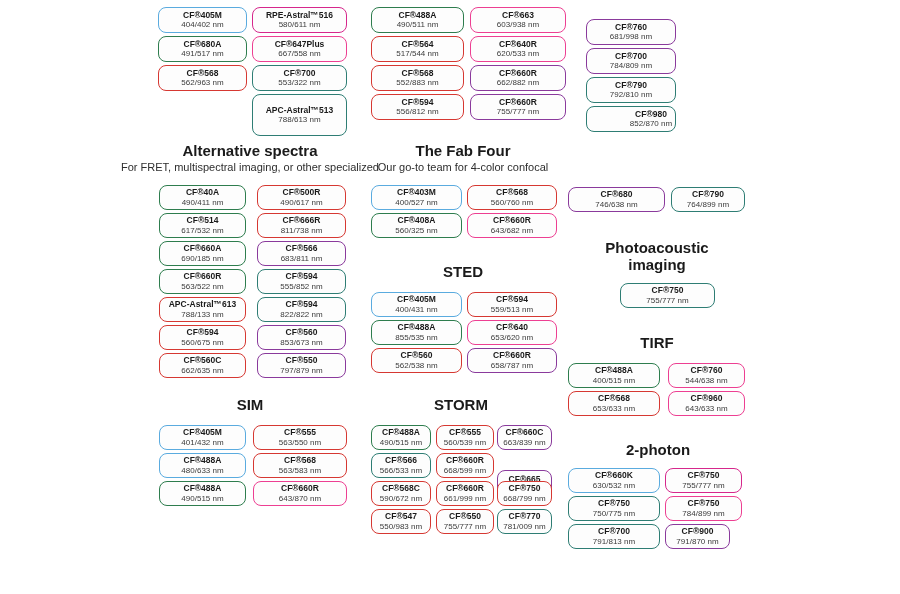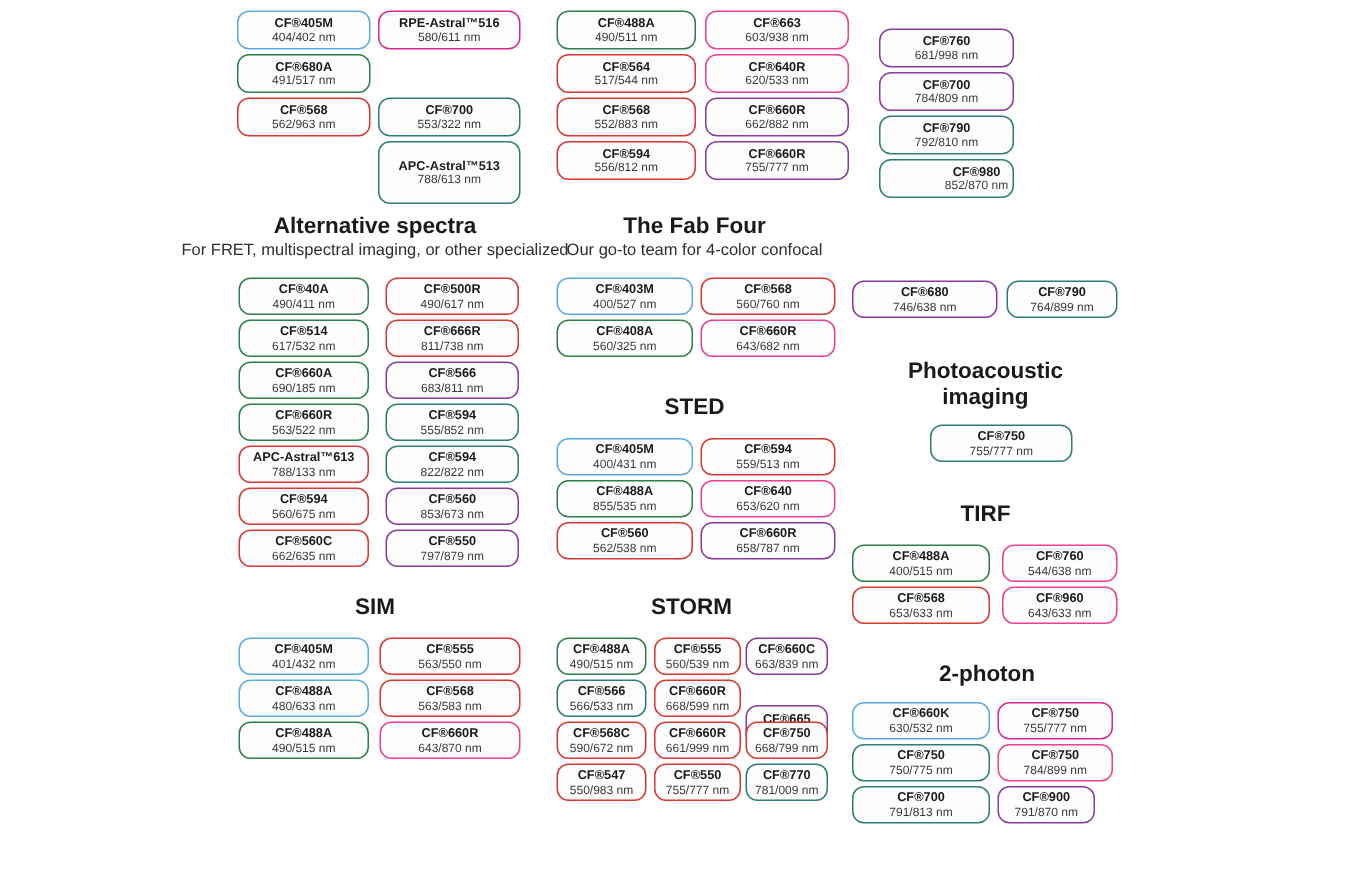--- a/index.html
+++ b/index.html
@@ -59,20 +59,24 @@
       <div class="dye-range">491/517 nm</div>
     </div>
     <div class="dye-box" style="left: 158px; top: 65px; width: 89px; height: 26px; border-color: rgb(214, 56, 50);">
       <div class="dye-name">CF®568</div>
       <div class="dye-range">562/963 nm</div>
     </div>
     <div class="dye-box" style="left: 252px; top: 7px; width: 95px; height: 26px; border-color: rgb(214, 39, 140);">
       <div class="dye-name">RPE-Astral™516</div>
       <div class="dye-range">580/611 nm</div>
     </div>
+    <div class="dye-box" style="left: 252px; top: 36px; width: 95px; height: 26px; border-color: rgb(237, 63, 146);">
+      <div class="dye-name">CF®647Plus</div>
+      <div class="dye-range">667/558 nm</div>
+    </div>
     <div class="dye-box" style="left: 252px; top: 65px; width: 95px; height: 26px; border-color: rgb(46, 125, 116);">
       <div class="dye-name">CF®700</div>
       <div class="dye-range">553/322 nm</div>
     </div>
     <div class="dye-box" style="left: 252px; top: 94px; width: 95px; height: 42px; border-color: rgb(46, 125, 116);">
       <div class="dye-name">APC-Astral™513</div>
       <div class="dye-range">788/613 nm</div>
     </div>
     <div class="dye-box" style="left: 371px; top: 7px; width: 93px; height: 26px; border-color: rgb(46, 125, 78);">
       <div class="dye-name">CF®488A</div>

